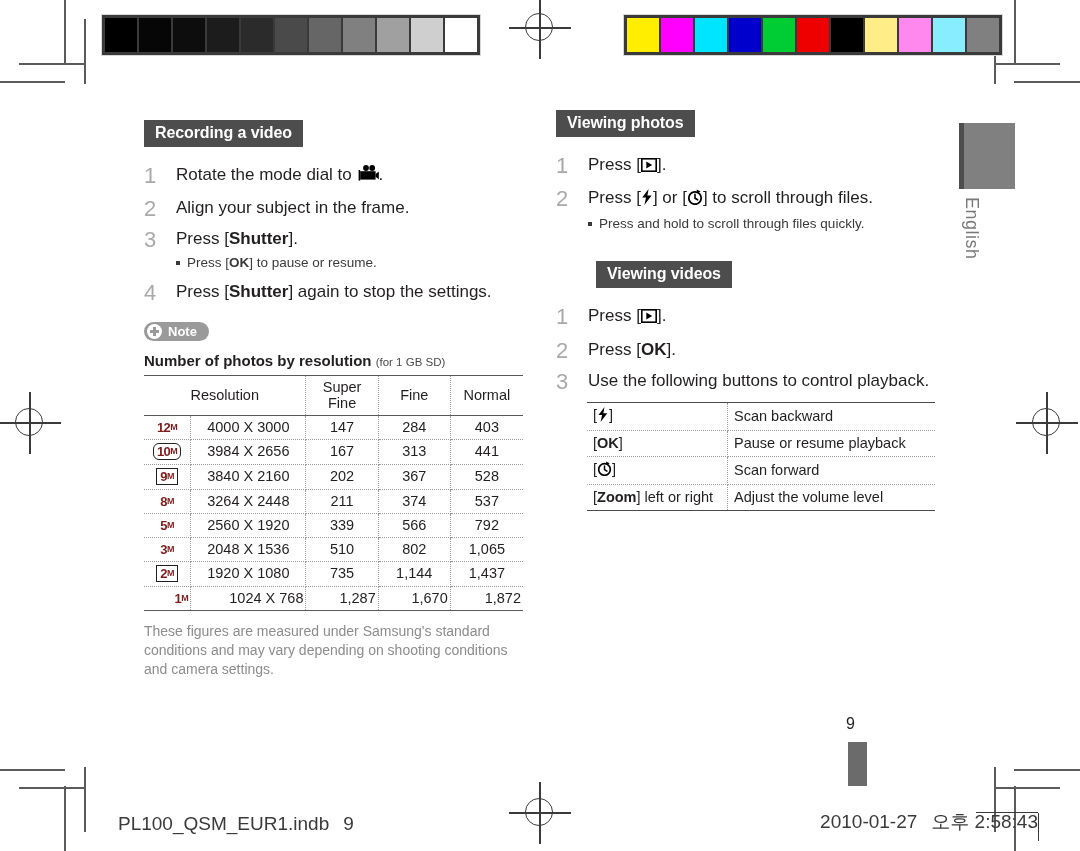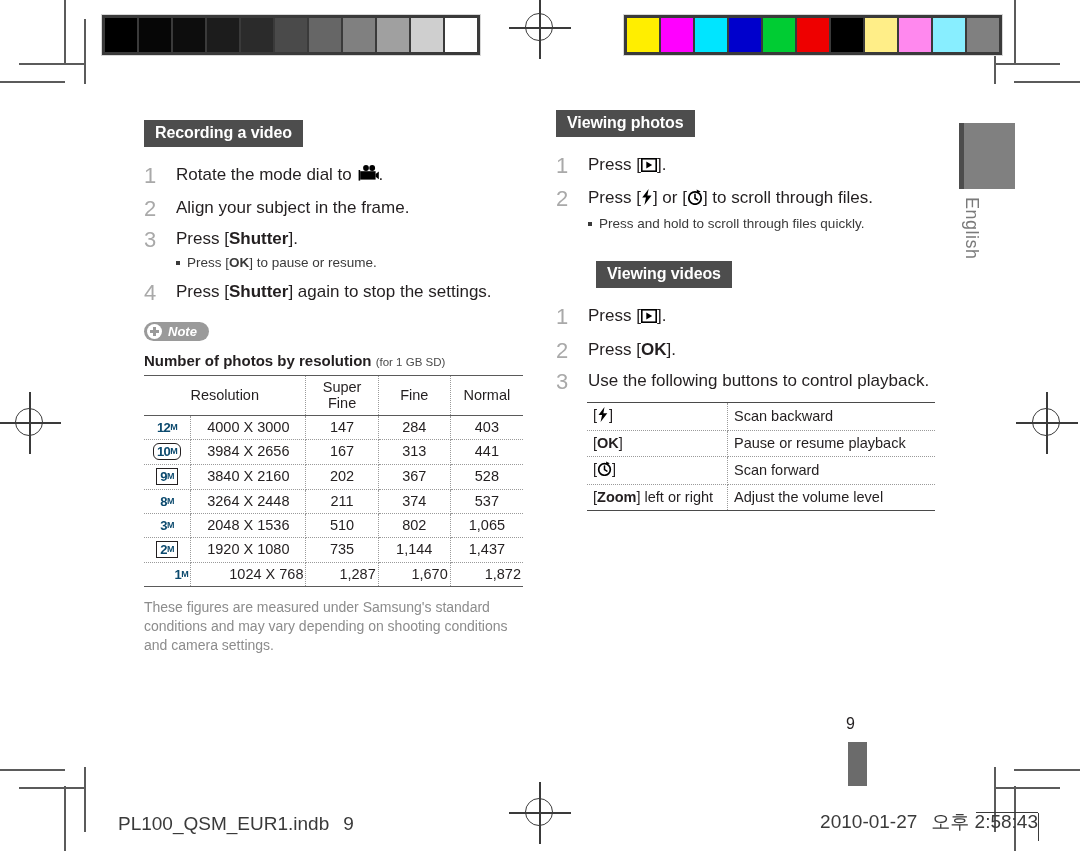--- a/index.html
+++ b/index.html
@@ -129,21 +129,20 @@
     position: absolute;
     background: #9a9a9a;
   }
   .note-badge .plus::before { left: 3px; top: 6px; width: 9px; height: 3px; }
   .note-badge .plus::after  { left: 6px; top: 3px; width: 3px; height: 9px; }
   .note-badge .lbl {
     color: #ffffff;
     font-size: 13px;
     font-weight: bold;
     line-height: 1;
-    font-style: italic;
   }
 
   .note-title {
     font-size: 15px;
     font-weight: bold;
     margin: 9px 0 6px 0;
     color: #231f20;
   }
   .note-title .sm { font-size: 11.5px; font-weight: normal; color: #4a4a4a; }
 
@@ -170,21 +169,21 @@
   td.icon-cell { width: 44px; border-right: 1px dotted #9a9a9a; }
   td.dim-cell { width: 120px; }
   td.v-cell { width: 71px; }
 
   .rescode {
     display: inline-block;
     font-family: "Liberation Sans", sans-serif;
     font-size: 13px;
     font-weight: bold;
     line-height: 1;
-    color: #0c4a6e;
+    color: #7f1d1d;
     letter-spacing: -0.5px;
   }
   .rescode .m { font-size: 9px; vertical-align: 2px; }
   .rescode.boxed {
     border: 1.6px solid #231f20;
     padding: 1px 3px;
   }
   .rescode.rounded {
     border: 1.6px solid #231f20;
     padding: 1px 3px;
@@ -410,20 +409,27 @@
             <td class="v-cell">528</td>
           </tr>
           <tr>
             <td class="icon-cell"><span class="rescode">8<span class="m">M</span></span></td>
             <td class="dim-cell">3264 X 2448</td>
             <td class="v-cell">211</td>
             <td class="v-cell">374</td>
             <td class="v-cell">537</td>
           </tr>
           <tr>
+            <td class="icon-cell"><span class="rescode">5<span class="m">M</span></span></td>
+            <td class="dim-cell">2560 X 1920</td>
+            <td class="v-cell">339</td>
+            <td class="v-cell">566</td>
+            <td class="v-cell">792</td>
+          </tr>
+          <tr>
             <td class="icon-cell"><span class="rescode">3<span class="m">M</span></span></td>
             <td class="dim-cell">2048 X 1536</td>
             <td class="v-cell">510</td>
             <td class="v-cell">802</td>
             <td class="v-cell">1,065</td>
           </tr>
           <tr>
             <td class="icon-cell"><span class="rescode boxed">2<span class="m">M</span></span></td>
             <td class="dim-cell">1920 X 1080</td>
             <td class="v-cell">735</td>

